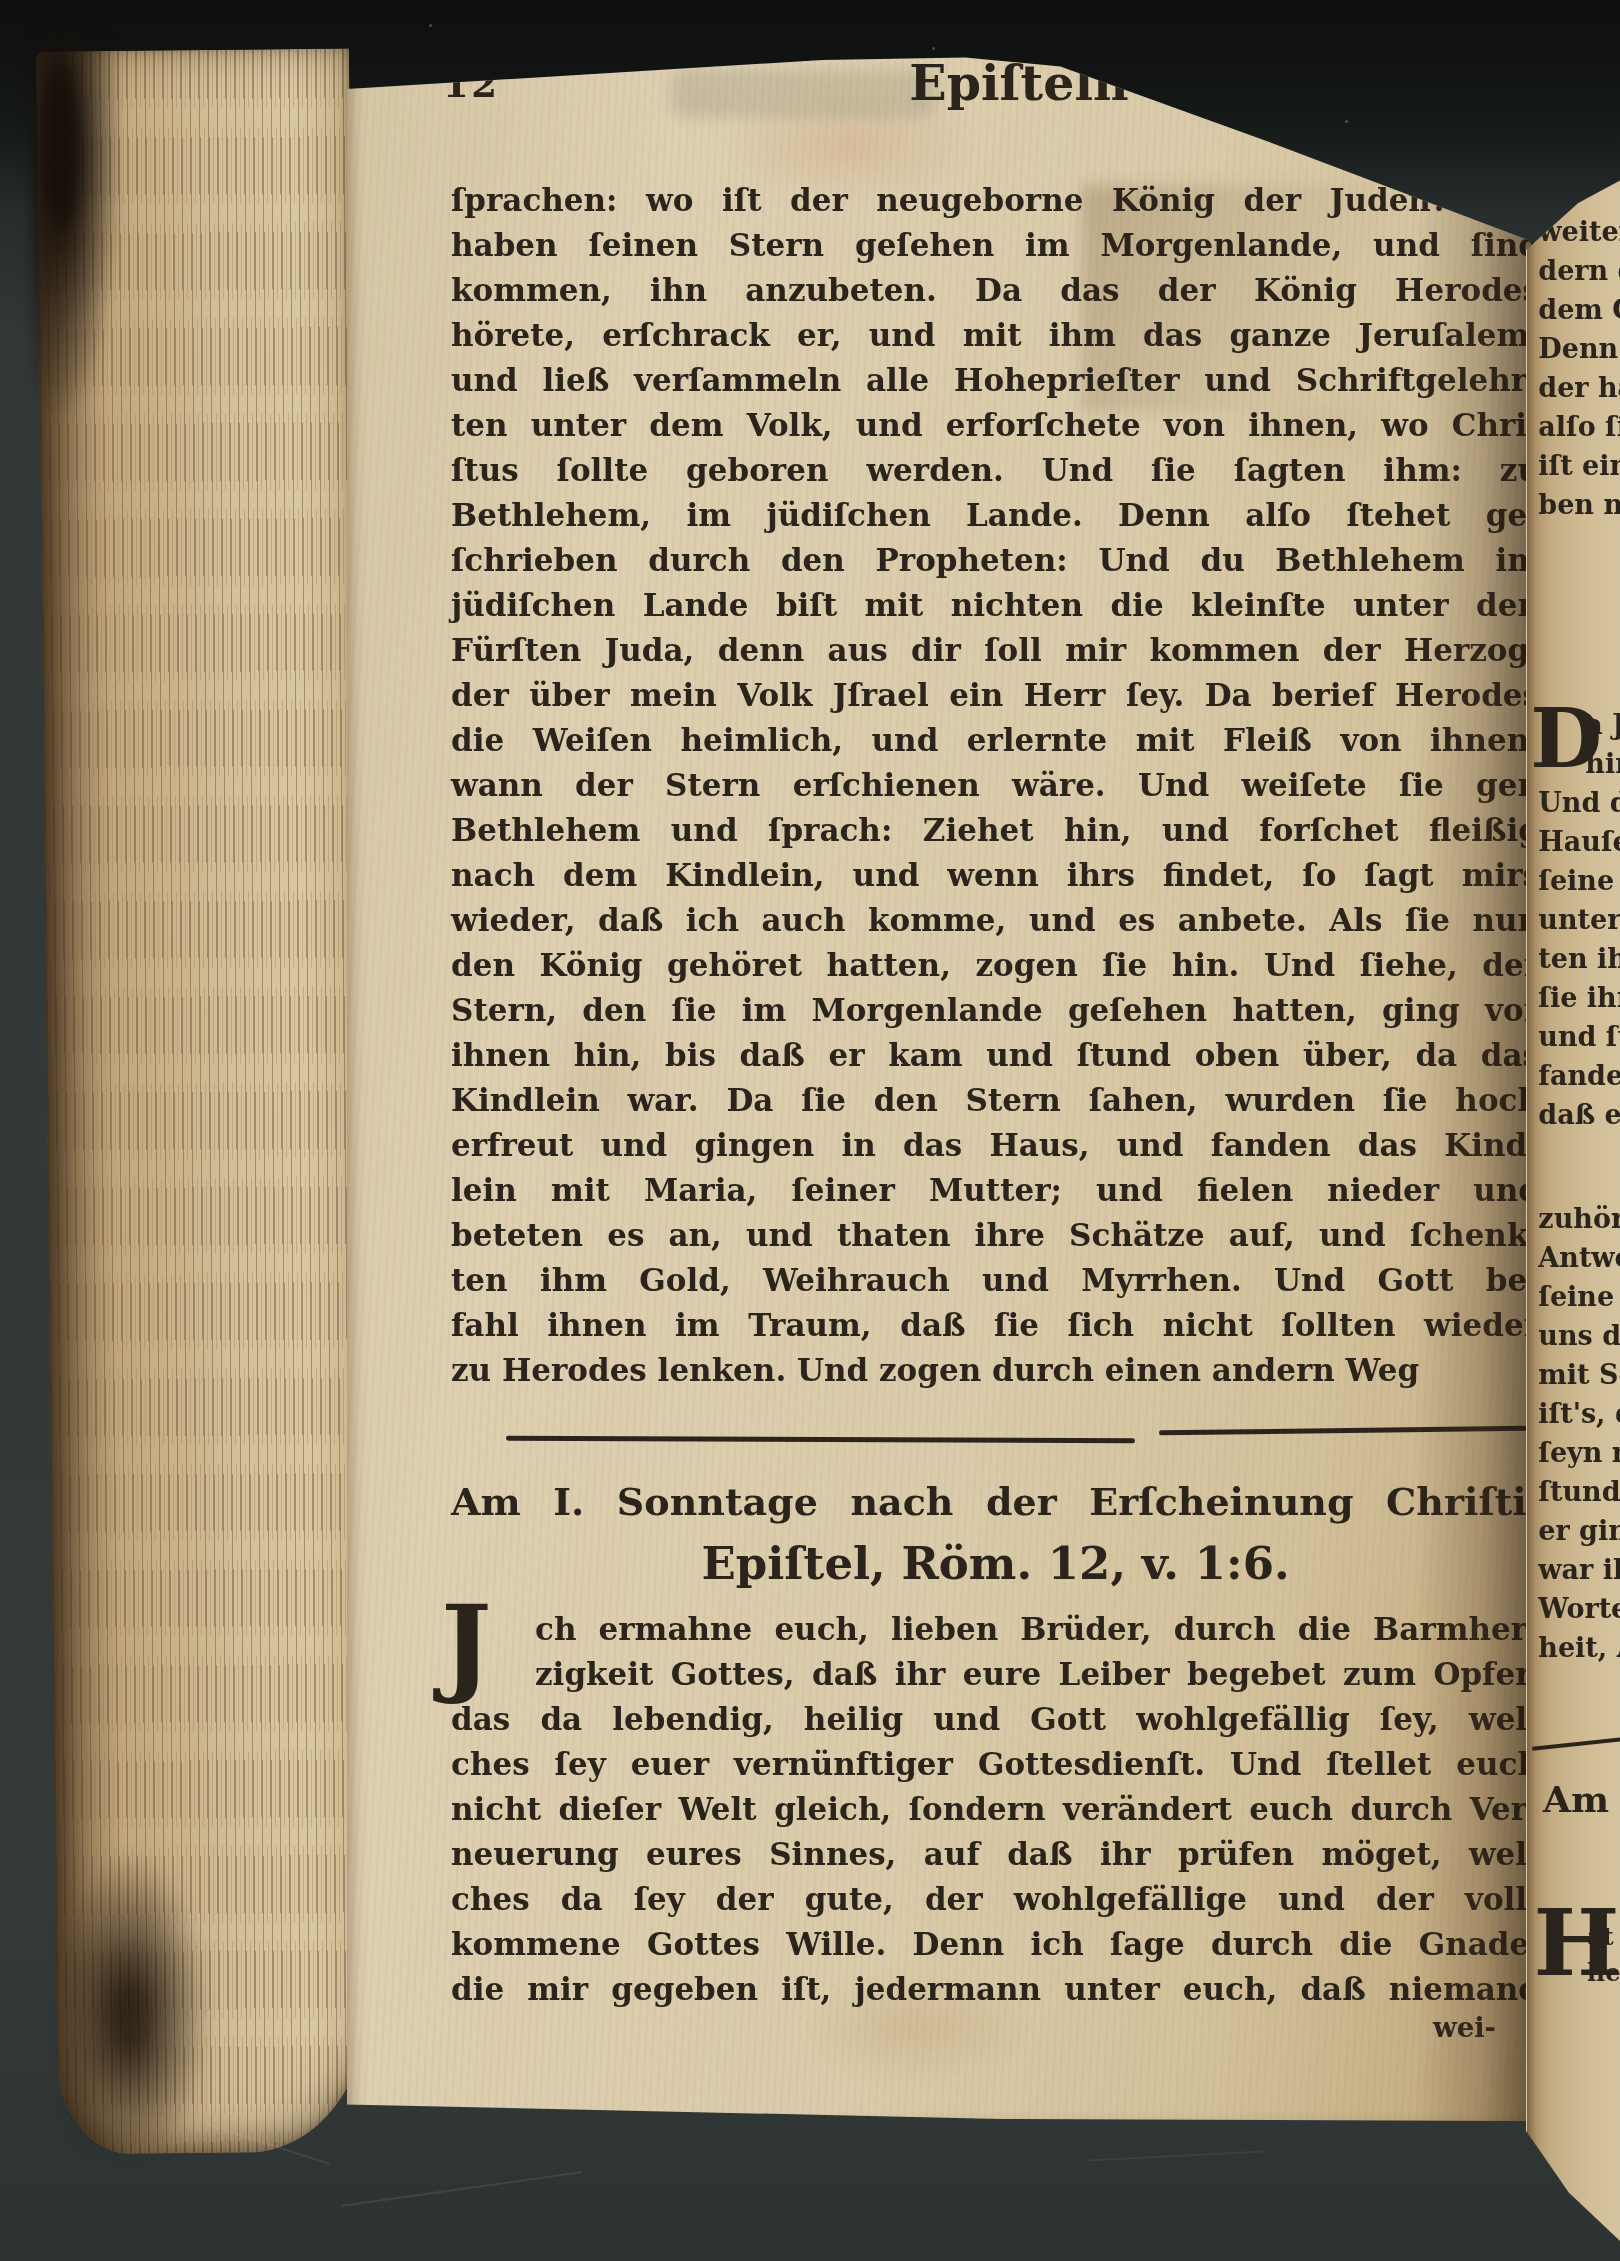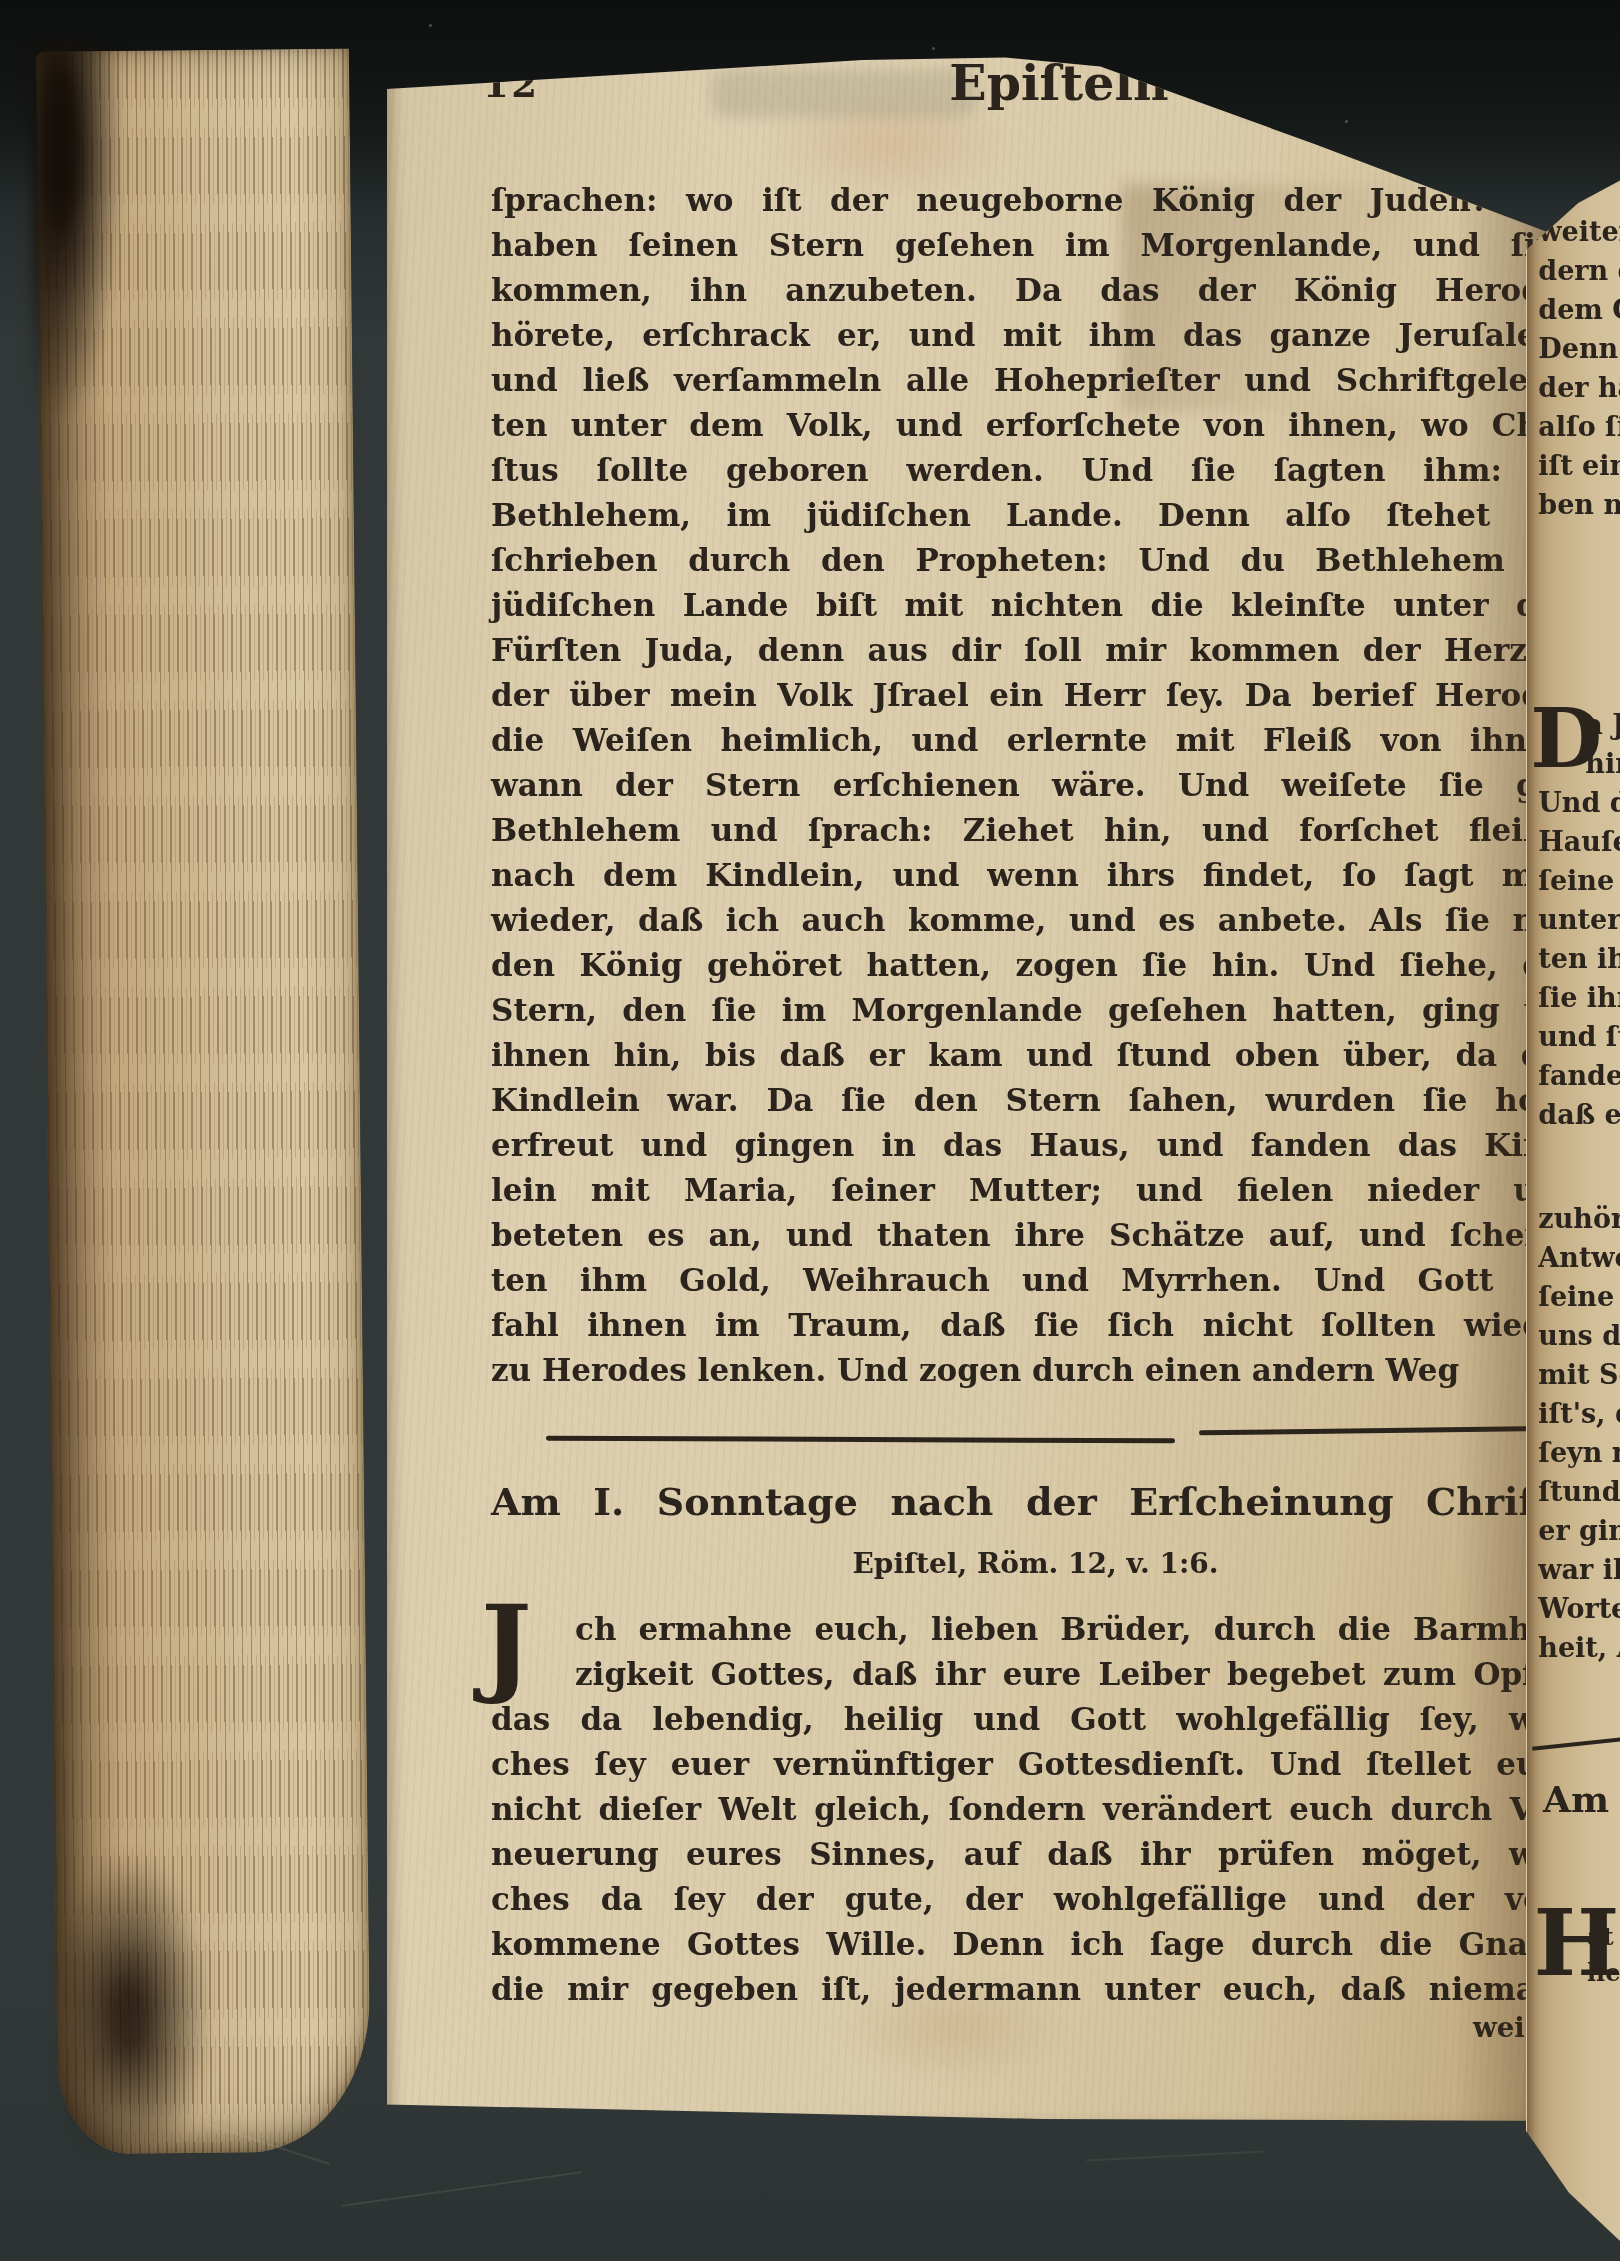--- a/index.html
+++ b/index.html
@@ -16,21 +16,21 @@
          border-radius:8px 0 122px 73px / 8px 0 154px 97px;
          box-shadow:inset 24px 0 45px -14.6px rgba(28,17,8,.78), inset -6.5px 0 11.3px -4.9px rgba(70,48,24,.45), inset 0 -32px 49px -24px rgba(60,40,18,.55);}
   #spine-top{left:32px;top:42px;width:89px;height:373px;background:radial-gradient(ellipse at 32% 28%, #17100a 18%, rgba(23,16,10,0) 74%);filter:blur(5.7px);}
   #spine-bottom{left:63px;top:1855px;width:146px;height:292px;background:radial-gradient(ellipse at 45% 55%, rgba(24,15,8,.85) 12%, rgba(24,15,8,0) 72%);filter:blur(7.3px);}
   
   #page{left:347px;top:47px;width:1189px;height:2074px;
         background:
           repeating-linear-gradient(93deg, rgba(120,100,70,.05) 0 2.4px, rgba(0,0,0,0) 2.4px 7.3px),
           linear-gradient(100deg,#d5c6a4 0%,#ddcfb0 22%,#dacbaa 55%,#d3c19b 78%,#c2aa7f 96%,#b89d70 100%);
         clip-path:polygon(0 42px,40% 13px,52% 10.5px,60% 19.4px,78% 97px,100% 196px,100% 100%,55% 99.9%,0 99.2%);
-        box-shadow:inset 9.7px 0 16px -6.5px rgba(90,65,35,.45);margin-left:40px;}
+        box-shadow:inset 9.7px 0 16px -6.5px rgba(90,65,35,.45);}
   #curl-shade{right:0;top:138px;width:454px;height:227px;background:linear-gradient(115deg, rgba(110,80,45,.28), rgba(0,0,0,0) 58%);filter:blur(7.3px);}
   #gutter-shade{left:1068px;top:0;width:122px;height:100%;z-index:6;
         background:linear-gradient(90deg, rgba(0,0,0,0) 0%, rgba(70,45,22,.25) 55%, rgba(36,22,10,.5) 90%, rgba(20,12,6,.68) 100%);}
   .stain{position:absolute;border-radius:50%;filter:blur(8px);}
   #stain-1{left:381px;top:45px;width:243px;height:105px;background:radial-gradient(ellipse, rgba(190,120,85,.20), rgba(0,0,0,0) 70%);}
   #stain-2{left:454px;top:1928px;width:227px;height:105px;background:radial-gradient(ellipse, rgba(165,115,60,.18), rgba(0,0,0,0) 70%);}
   #stain-3{left:891px;top:340px;width:162px;height:81px;background:radial-gradient(ellipse, rgba(150,110,70,.10), rgba(0,0,0,0) 70%);}
   #stain-4{left:186px;top:940px;width:138px;height:194px;background:radial-gradient(ellipse, rgba(150,100,60,.10), rgba(0,0,0,0) 70%);}
   .ghost{position:absolute;background:rgba(70,78,66,.14);filter:blur(6.5px);border-radius:16px;}
   #ghost-1{left:324px;top:23px;width:267px;height:47px;}
@@ -38,21 +38,21 @@
   
   #page-number{left:96px;top:14.6px;font-size:37px;letter-spacing:2.4px;z-index:3;}
   #running-head{left:267px;top:6.5px;width:810px;text-align:center;font-size:49px;z-index:3;}
   .textcol{left:104px;width:1089px;z-index:3;}
   .bodyline{height:45px;line-height:45px;font-size:31px;text-align:justify;text-align-last:justify;overflow:visible;}
   #matthew{top:131px;}
   #matthew .bodyline:last-child{text-align-last:left;}
   #rule-left{left:159px;top:1390px;width:629px;height:4.9px;background:#2b241c;border-radius:2.4px;transform:rotate(.25deg);z-index:3;}
   #rule-right{left:812px;top:1381px;width:379px;height:4.9px;background:#2b241c;border-radius:2.4px;transform:rotate(-.7deg);z-index:3;}
   #section-heading{left:104px;top:1428px;width:1089px;font-size:38px;line-height:53px;text-align:justify;text-align-last:justify;z-index:3;}
-  #section-subheading{left:104px;top:1492px;width:1089px;font-size:28px;line-height:50px;text-align:center;z-index:3;}
+  #section-subheading{left:104px;top:1492px;width:1089px;font-size:45px;line-height:50px;text-align:center;z-index:3;}
   #romans{top:1560px;}
   #romans .bodyline:nth-child(-n+2){margin-left:84px;}
   #romans-cap{left:94px;top:1549px;font-size:107px;line-height:97px;z-index:3;}
   #catchword{left:104px;top:1964px;width:1045px;text-align:right;font-size:27.5px;z-index:3;}
   
   #sliver{left:1526px;top:180px;width:94px;height:2062px;overflow:hidden;z-index:7;
         background:linear-gradient(90deg,#a98c62 0%,#c5ae85 28%,#d1be97 68%,#d6c4a0 100%);
         clip-path:polygon(0 70px,55% 23px,100% 0,100% 100%,45% 97.6%,0 94.6%);
         box-shadow:inset 6.5px 0 9.7px -3.2px rgba(60,38,18,.5);
         border-left:1.6px solid rgba(238,224,194,.35);}

